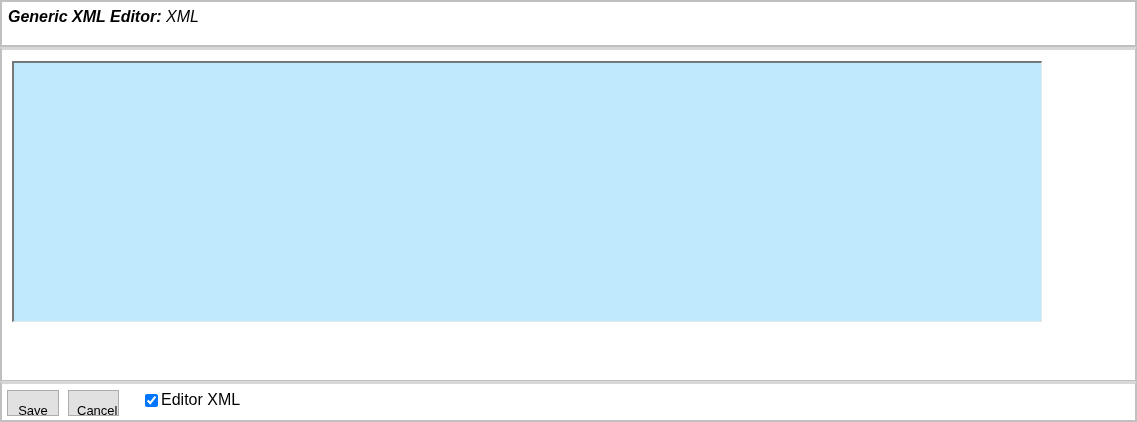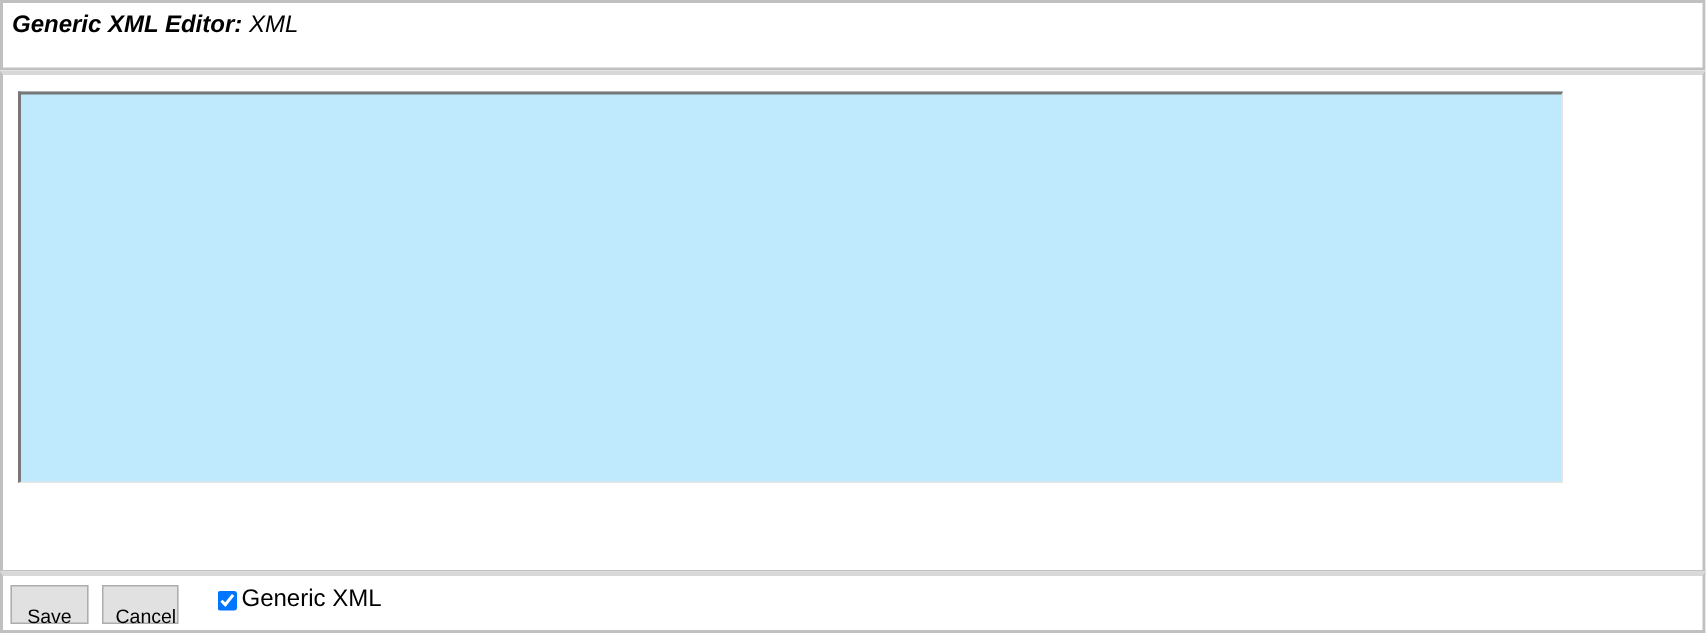--- a/index.html
+++ b/index.html
@@ -40,14 +40,14 @@
 </div>
 
 <div class="frame" id="main"></div>
 <textarea id="editor" style=""></textarea>
 
 <div class="frame" id="footer"></div>
 <button class="btn" id="save-btn">Save</button>
 <button class="btn" id="cancel-btn">Cancel</button>
 <label class="chk-wrap">
   <input type="checkbox" checked="" style="">
-  <span>Generic XML</span>
+  <span>Editor XML</span>
 </label>
 
 </body></html>

